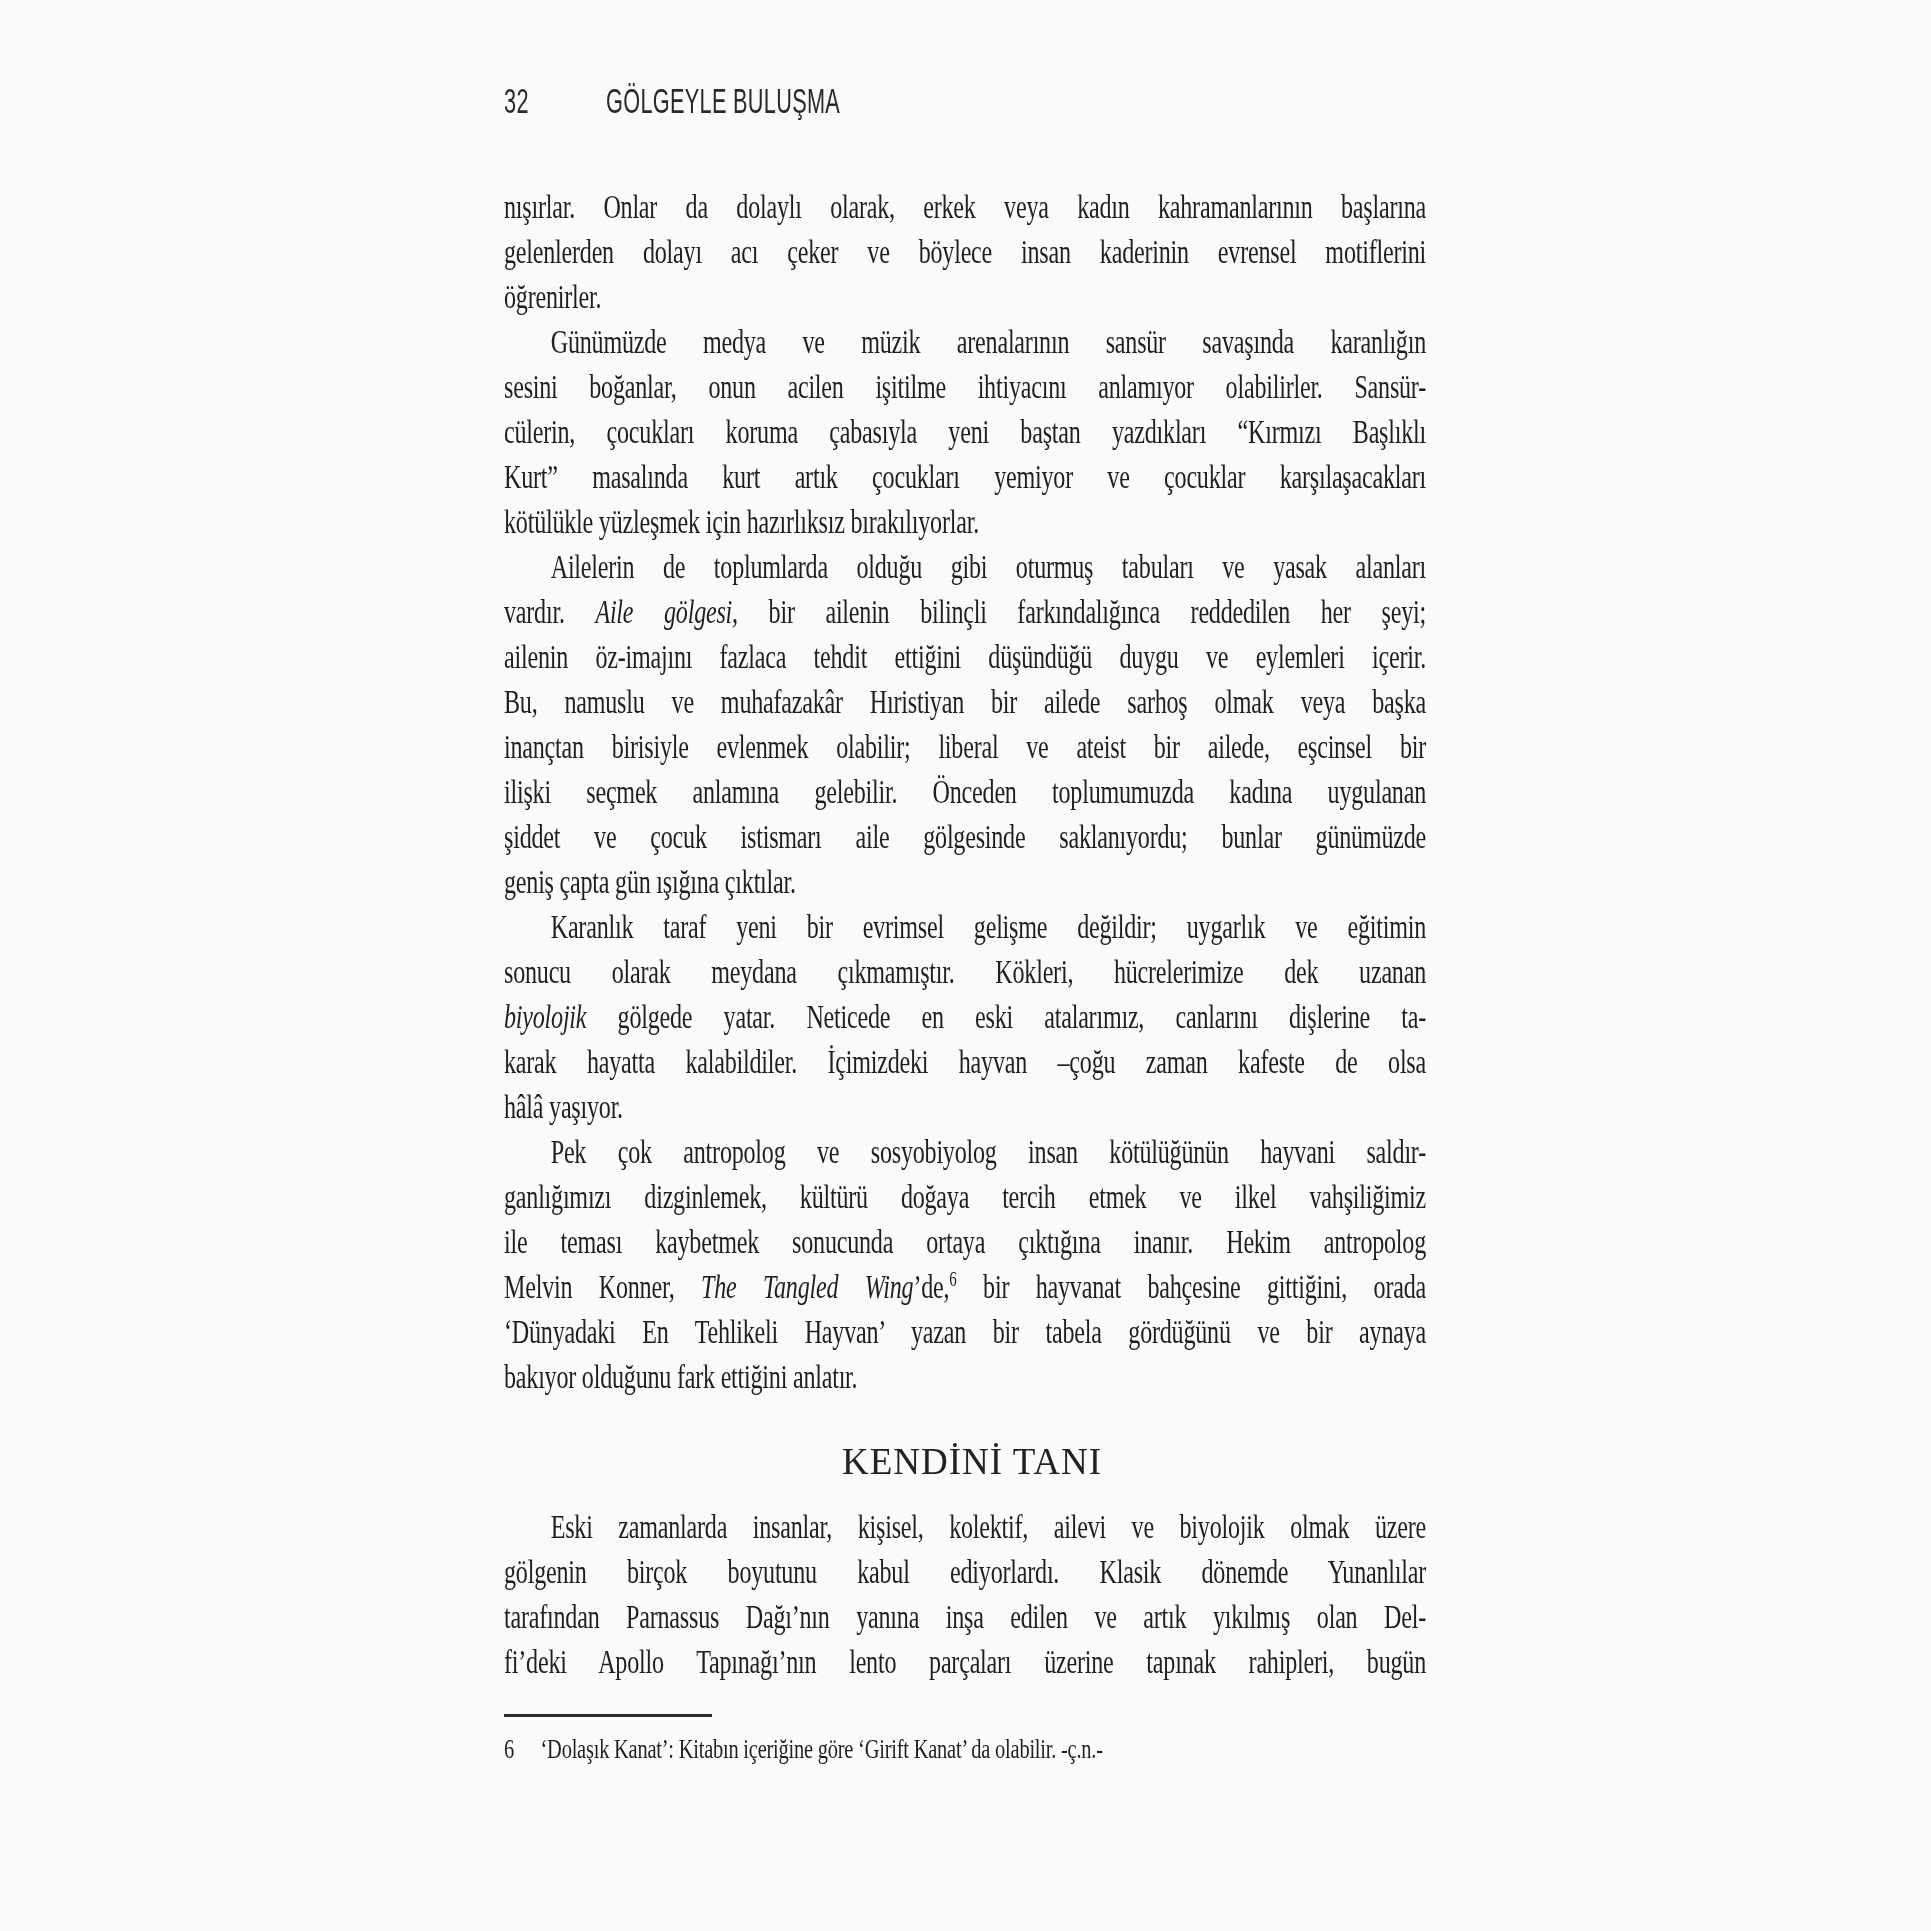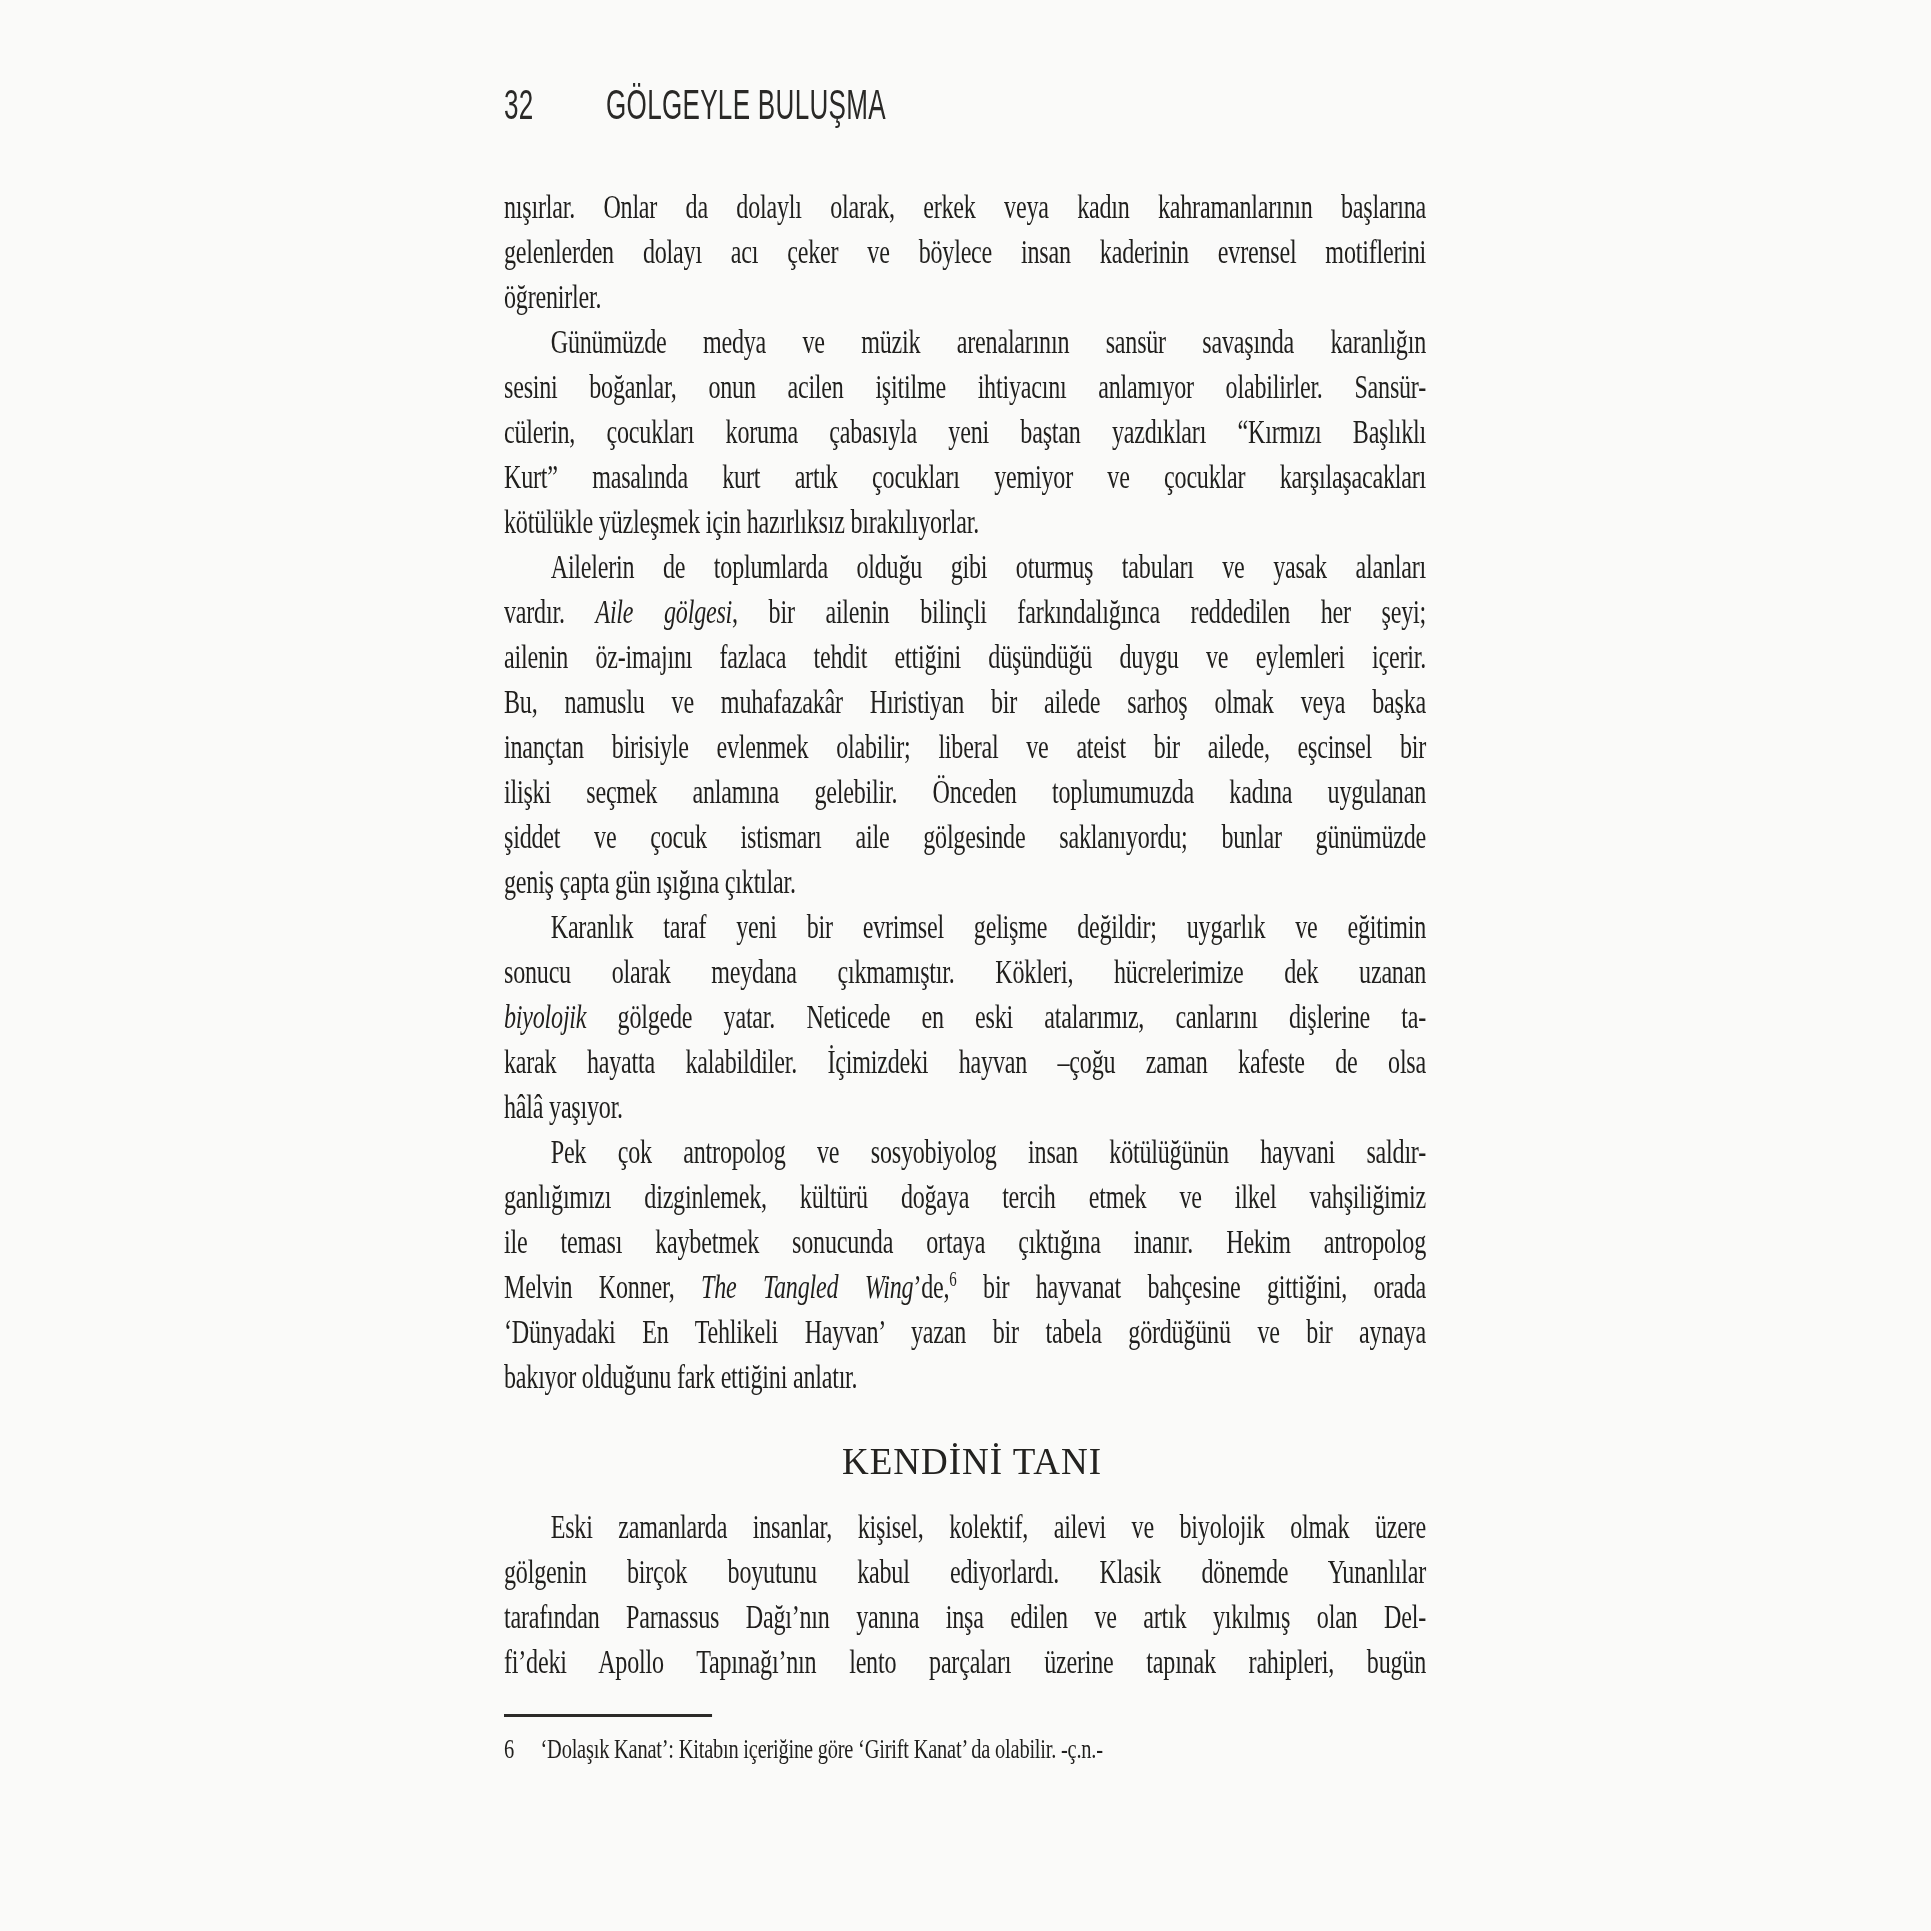--- a/index.html
+++ b/index.html
@@ -12,21 +12,21 @@
     position:relative;
     width:1931px; height:1931px;
     background:#fafaf9;
     color:#1f1e1c;
     overflow:hidden;
   }
   
   .pageheader {
     position:absolute; left:504px; top:81px; width:1062px; height:41px;
     font-family:"Liberation Sans", sans-serif;
-    font-size:42px; font-weight:400; color:#2a2927;
+    font-size:35px; font-weight:400; color:#2a2927;
     white-space:nowrap;
   }
   .condensed { display:inline-block; transform:scaleX(0.62); transform-origin:0 0; letter-spacing:0.5px; }
   .hnum   { position:absolute; left:0; top:0; }
   .htitle { position:absolute; left:102px; top:0; }
 
   
   .column {
     position:absolute; left:504px; top:185px;
     width:1263px;

